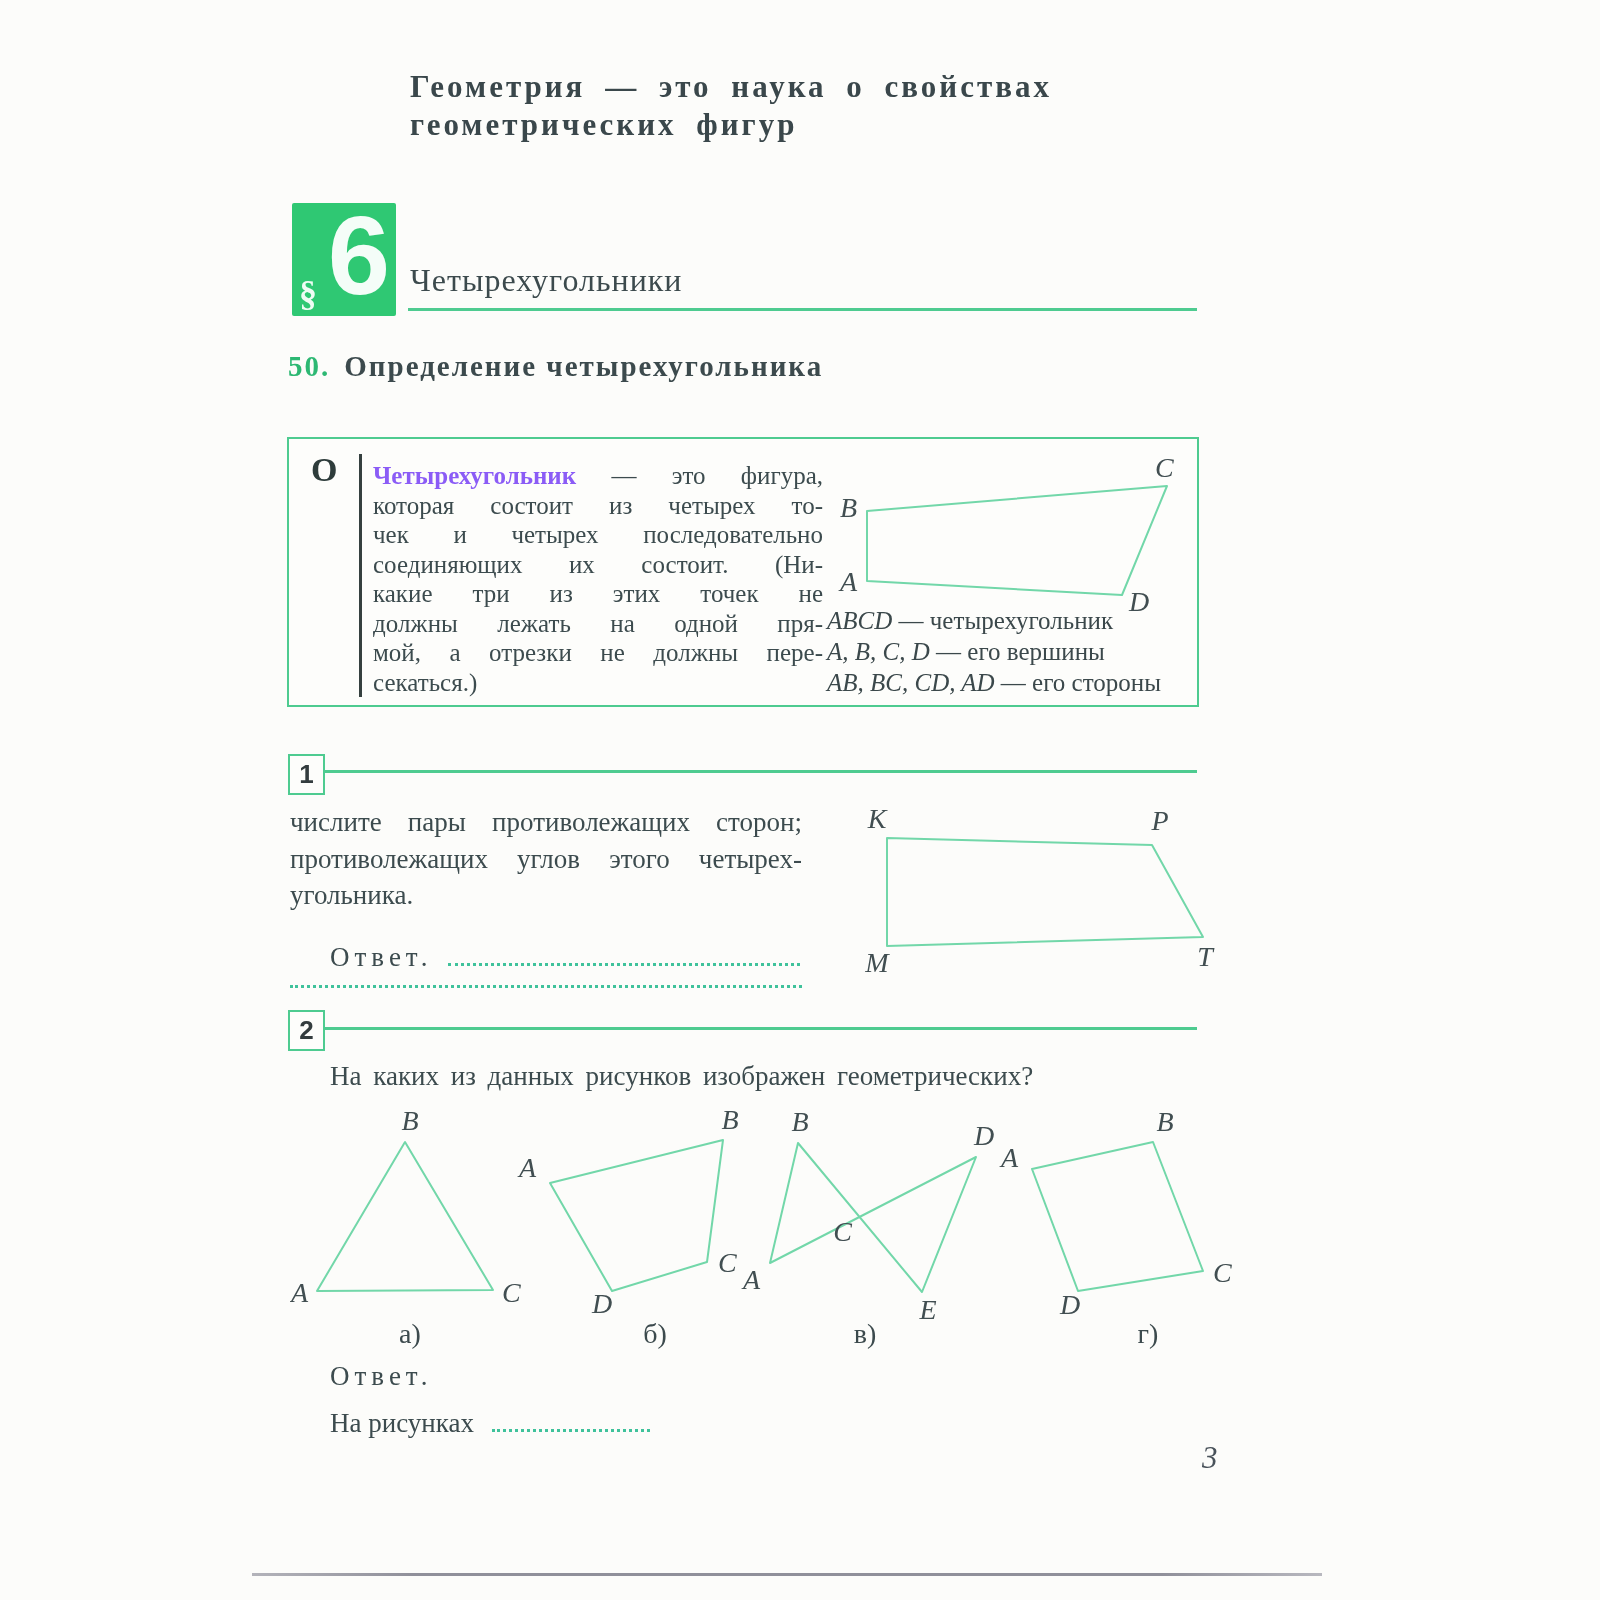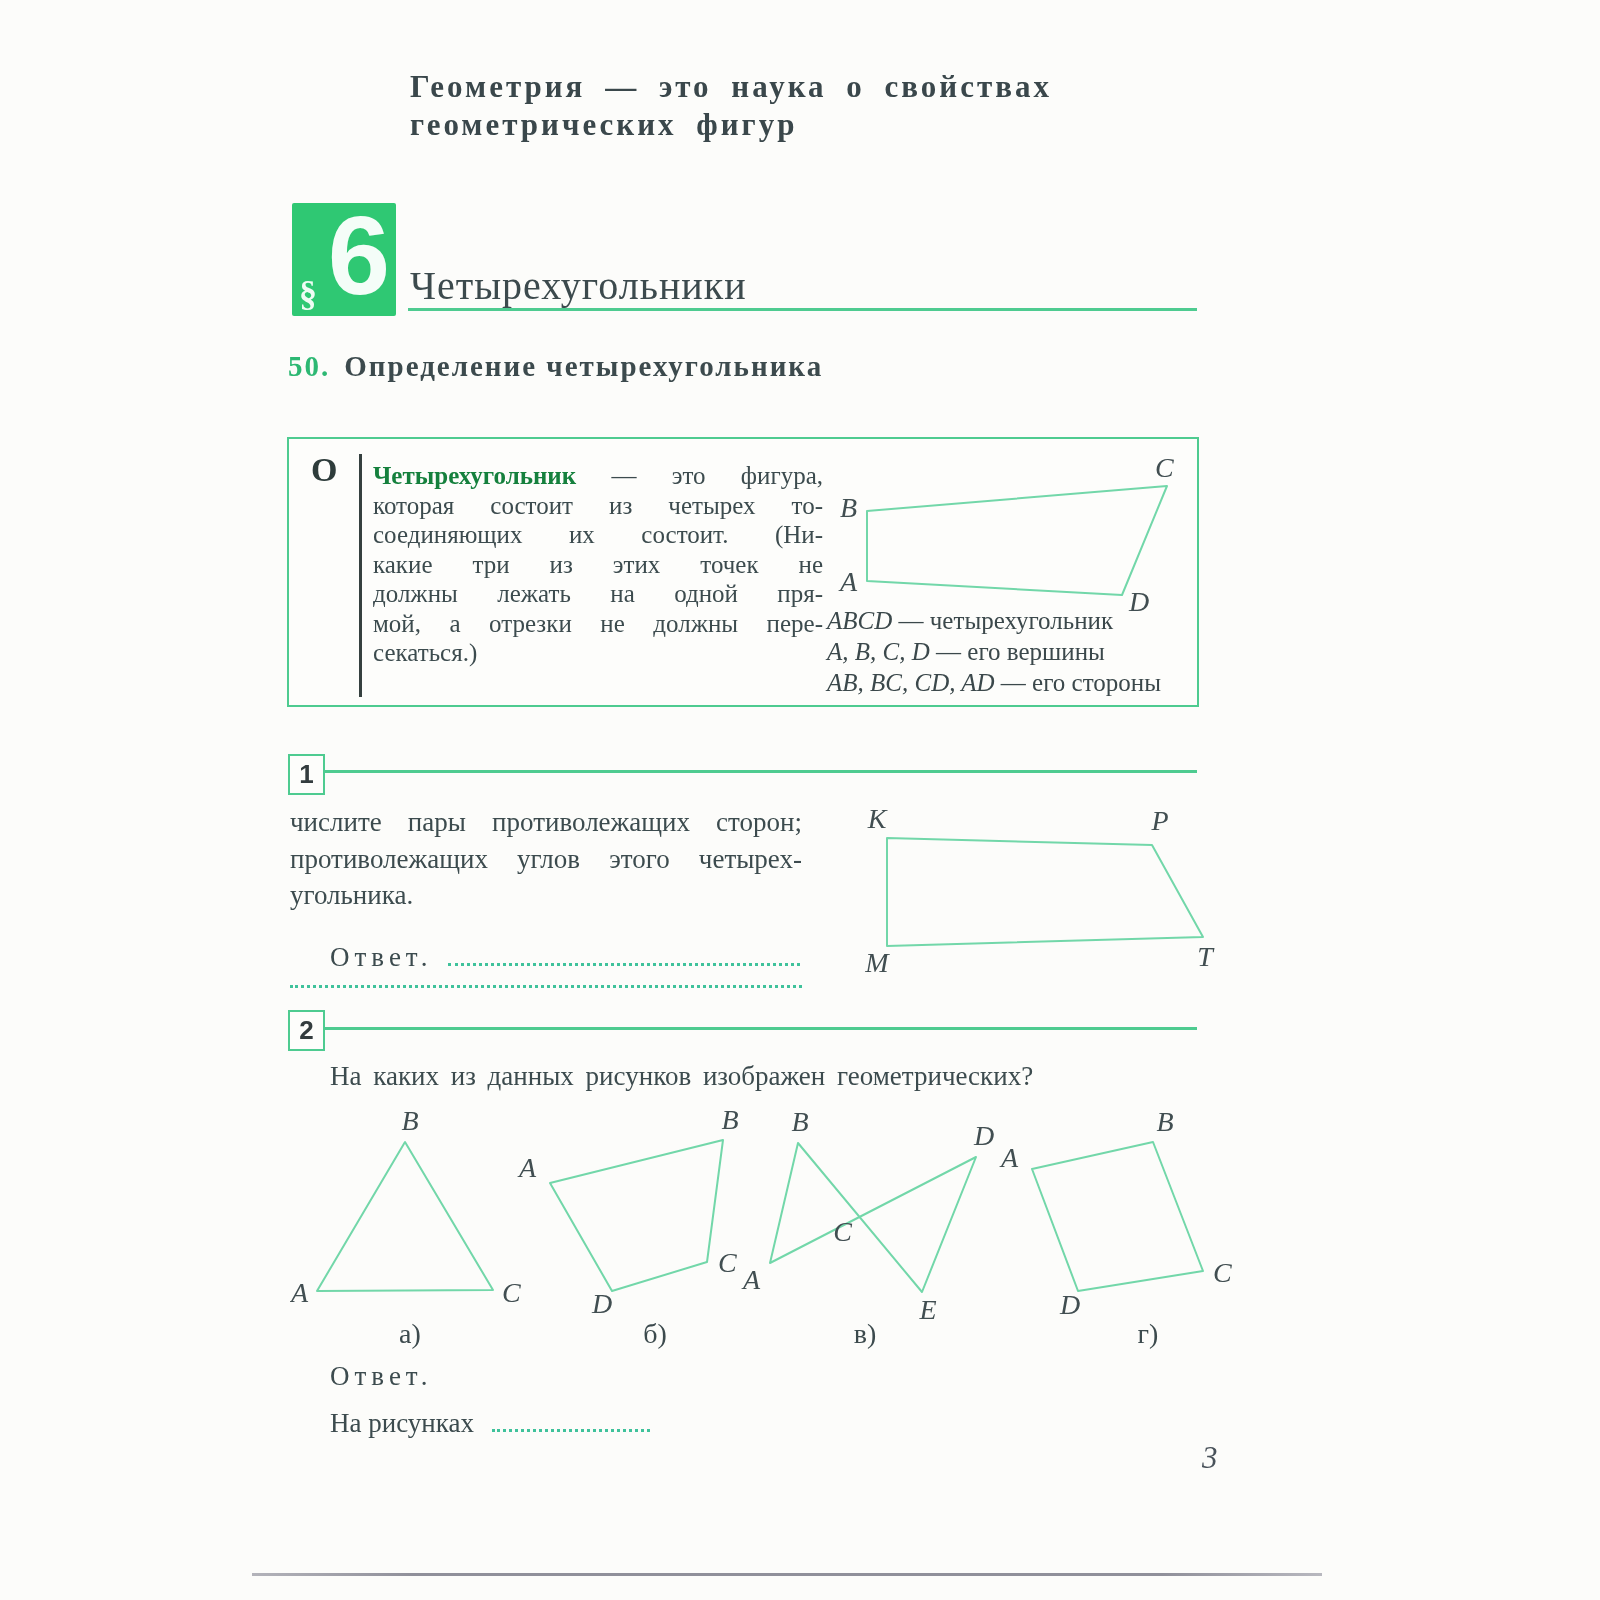--- a/index.html
+++ b/index.html
@@ -23,21 +23,21 @@
   .badge6 .para {
     position:absolute; left:7px; bottom:4px;
     color:#effcf4; font-size:36px; font-weight:bold; line-height:1;
   }
   .badge6 .num {
     position:absolute; right:6px; top:-6px;
     font-family:"Liberation Sans", sans-serif;
     font-size:112px; font-weight:bold; color:#f4fdf8; line-height:1.06;
   }
   .chapter-title {
-    left:410px; top:262px; font-size:40px; letter-spacing:1px; color:#3c4a4d;
+    left:410px; top:262px; font-size:32px; letter-spacing:1px; color:#3c4a4d;
   }
   .chapter-rule { left:408px; top:308px; width:789px; height:2.5px; background:#4ecb90; }
 
   .subsec { left:288px; top:350px; font-size:29px; font-weight:bold; letter-spacing:2px; }
   .subsec .n { color:#2db873; margin-right:14px; }
 
   
   .defbox {
     left:287px; top:437px; width:908px; height:266px;
     border:2.5px solid #4ecb90; background:#fdfdfb;
@@ -46,21 +46,21 @@
     position:absolute; left:22px; top:12px;
     font-size:34px; font-weight:bold; color:#2e3c3b;
   }
   .defbox .vbar { position:absolute; left:70px; top:15px; width:3px; height:243px; background:#35403f; }
   .deftext {
     position:absolute; left:84px; top:22px; width:450px;
     font-size:25px; line-height:29.5px; color:#3c4b4e;
   }
   .def-line { text-align:justify; text-align-last:justify; }
   .def-line.last { text-align-last:left; }
-  .def-line b { color:#15803d;font-family:Liberation Serif, serif; }
+  .def-line b { color:#8b5cf6;font-family:Liberation Serif, serif; }
   .defcaption {
     position:absolute; left:538px; top:166px; width:362px;
     text-align:left; font-size:25px; line-height:31px; color:#3b484b;
   }
   .m { font-style:italic; }
 
   
   .ex-badge {
     width:33px; height:37px; border:2px solid #4ecb90; background:#fdfdfb;
     font-family:"Liberation Sans", sans-serif; font-weight:bold;
@@ -107,20 +107,21 @@
   <div class="abs subsec">
     <span class="n">50.</span><span>Определение четырехугольника</span>
   </div>
 
   <div class="abs defbox">
     <div class="marker">О</div>
     <div class="vbar"></div>
     <div class="deftext">
       <div class="def-line"><b>Четырехугольник</b><span> — это фигура,</span></div>
       <div class="def-line">которая состоит из четырех то-</div>
+      <div class="def-line">чек и четырех последовательно</div>
       <div class="def-line">соединяющих их состоит. (Ни-</div>
       <div class="def-line">какие три из этих точек не</div>
       <div class="def-line">должны лежать на одной пря-</div>
       <div class="def-line">мой, а отрезки не должны пере-</div>
       <div class="def-line last">секаться.)</div>
     </div>
 
     <svg style="position:absolute; left:528px; top:14px;" width="372" height="162" viewBox="0 0 372 162">
       <polygon class="edge" points="50,128 50,58 350,33 305,142"></polygon>
       <text class="v" x="40" y="64" text-anchor="end">B</text>

